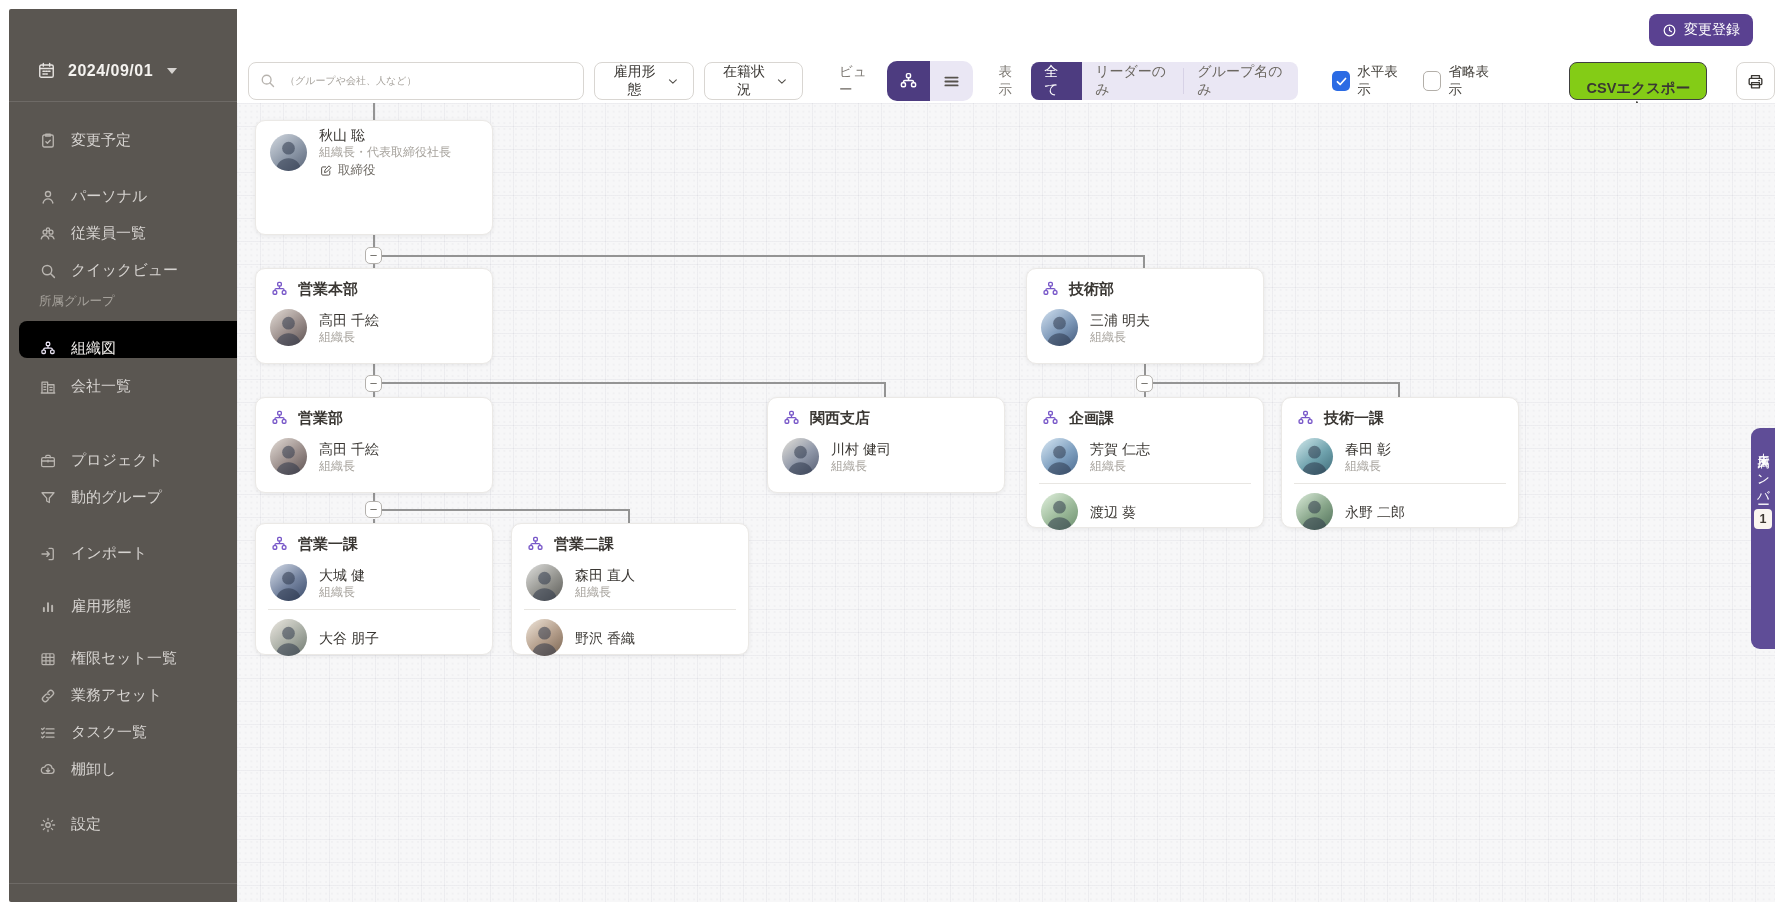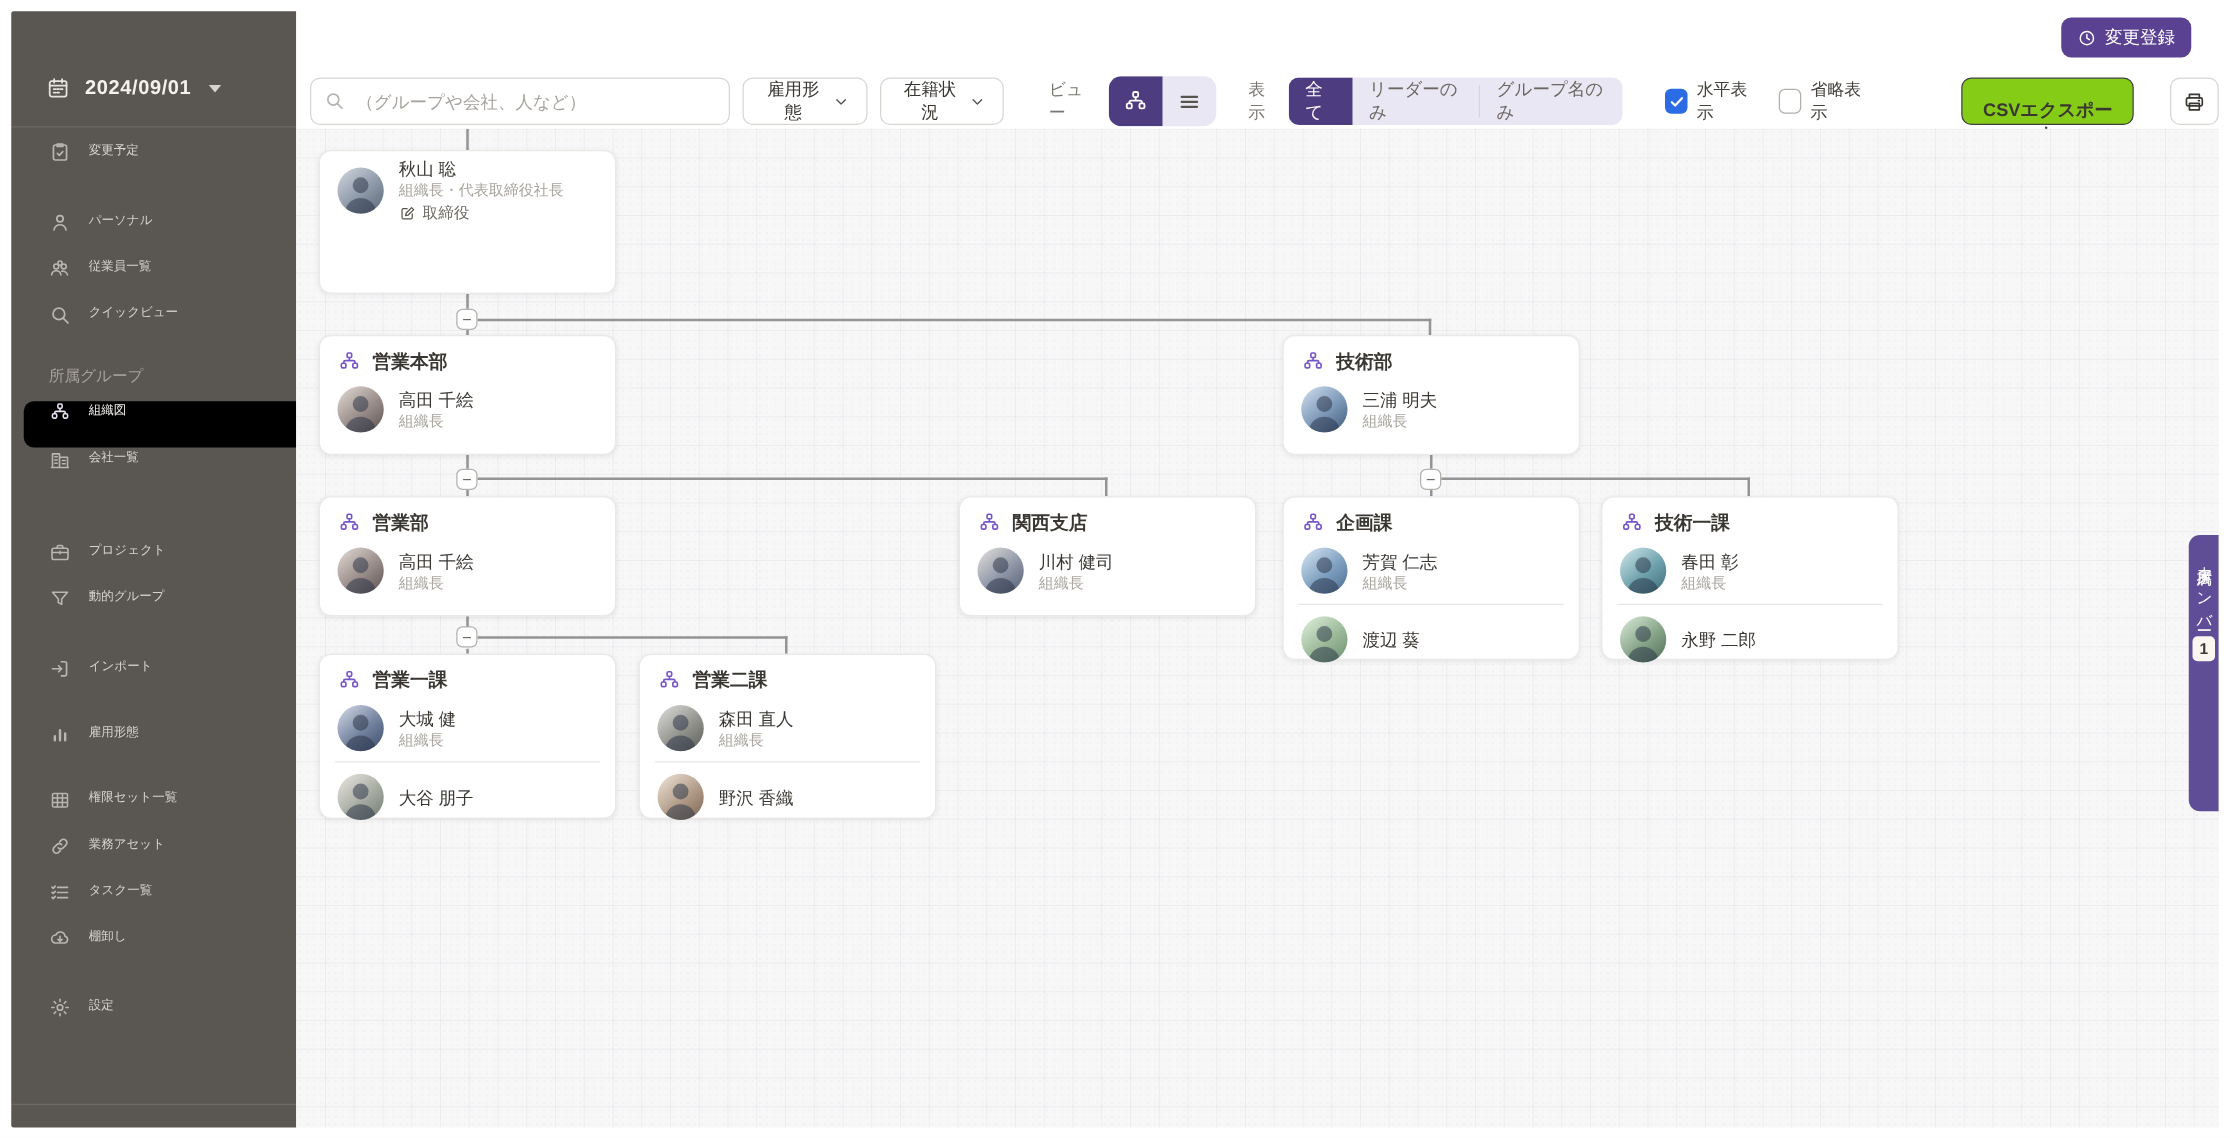--- a/index.html
+++ b/index.html
@@ -4,22 +4,22 @@
 <style>
   * { margin:0; padding:0; box-sizing:border-box; }
   html,body { width:1784px; height:910px; background:#ffffff;
     font-family:"Liberation Sans","DejaVu Sans",sans-serif; overflow:hidden; }
   .app { position:absolute; left:9px; top:9px; width:1766px; height:893px; }
 
   
   .sidebar { position:absolute; left:0; top:0; bottom:0; width:228px;
     background:#5a5651; color:#d6d3d0; border-radius:2px 0 0 2px;padding-left:48px; }
   .side-row { position:absolute; left:10px; right:0; height:37px;
-    display:flex; align-items:flex-start; gap:14px; padding-left:20px;
-    font-size:10px; color:#d6d3d0; cursor:pointer; }
+    display:flex; align-items:flex-end; gap:14px; padding-left:20px;
+    font-size:15px; color:#d6d3d0; cursor:pointer; }
   .side-row .ic { width:18px; height:18px; flex:0 0 18px; color:#b9b5b0; display:flex; align-items:center; }
   .side-row.active { background:#000000; color:#f4f1ee; border-radius:8px 0 0 8px; }
   .side-row.active .ic { color:#e8e2f2; }
   .date-row { position:absolute; left:10px; top:43px; right:0; height:37px;
     display:flex; align-items:center; gap:12px; padding-left:18px; cursor:pointer; }
   .date-row .ic { width:19px; height:19px; color:#e6e3e0; }
   .date-text { font-size:16px; font-weight:bold; color:#f4f2ef; letter-spacing:.5px; }
   .date-caret { width:0; height:0; border-left:5px solid transparent; border-right:5px solid transparent;
     border-top:6px solid #d6d3d0; margin-left:2px; }
   .side-divider { position:absolute; left:0; right:0; top:92px; height:1px; background:rgba(255,255,255,.12); }
@@ -32,21 +32,21 @@
     background:#5a4191; color:#fff; border:none; border-radius:8px;
     display:flex; align-items:center; gap:7px; padding:0 13px;
     font-size:14px; font-family:inherit; cursor:pointer; }
   .register-btn .ic { width:15px; height:15px; }
 
   .toolbar { position:absolute; left:0; top:53px; right:0; height:38px;
     display:flex; align-items:center; }
   .search-wrap { position:relative; margin-left:11px; width:368px; height:38px; }
   .search-wrap .ic { position:absolute; left:11px; top:10px; width:17px; height:17px; color:#b7b3ae; }
   .search-input { width:100%; height:100%; border:1px solid #d9d6d2; border-radius:8px;
-    padding:0 12px 0 36px; font-size:14px; font-family:Liberation Sans, sans-serif; color:#3a3733; outline:none; }
+    padding:0 12px 0 36px; font-size:10px; font-family:Liberation Mono, monospace; color:#3a3733; outline:none; }
   .search-input::placeholder { color:#a7a39d; }
   .filter-btn { margin-left:10px; height:38px; background:#fff; border:1px solid #d9d6d2;
     border-radius:8px; display:flex; align-items:center; gap:7px; padding:0 14px;
     font-size:14px; color:#3a3733; font-family:inherit; cursor:pointer; }
   .filter-btn .ic { width:13px; height:13px; color:#55524d; }
   .tb-label { font-size:13.5px; color:#7a7670; }
   .lab-view { margin-left:36px; }
   .lab-disp { margin-left:26px; }
   .seg-view { margin-left:10px; height:40px; display:flex; border-radius:10px; overflow:hidden;
     background:#eae7f4; }

